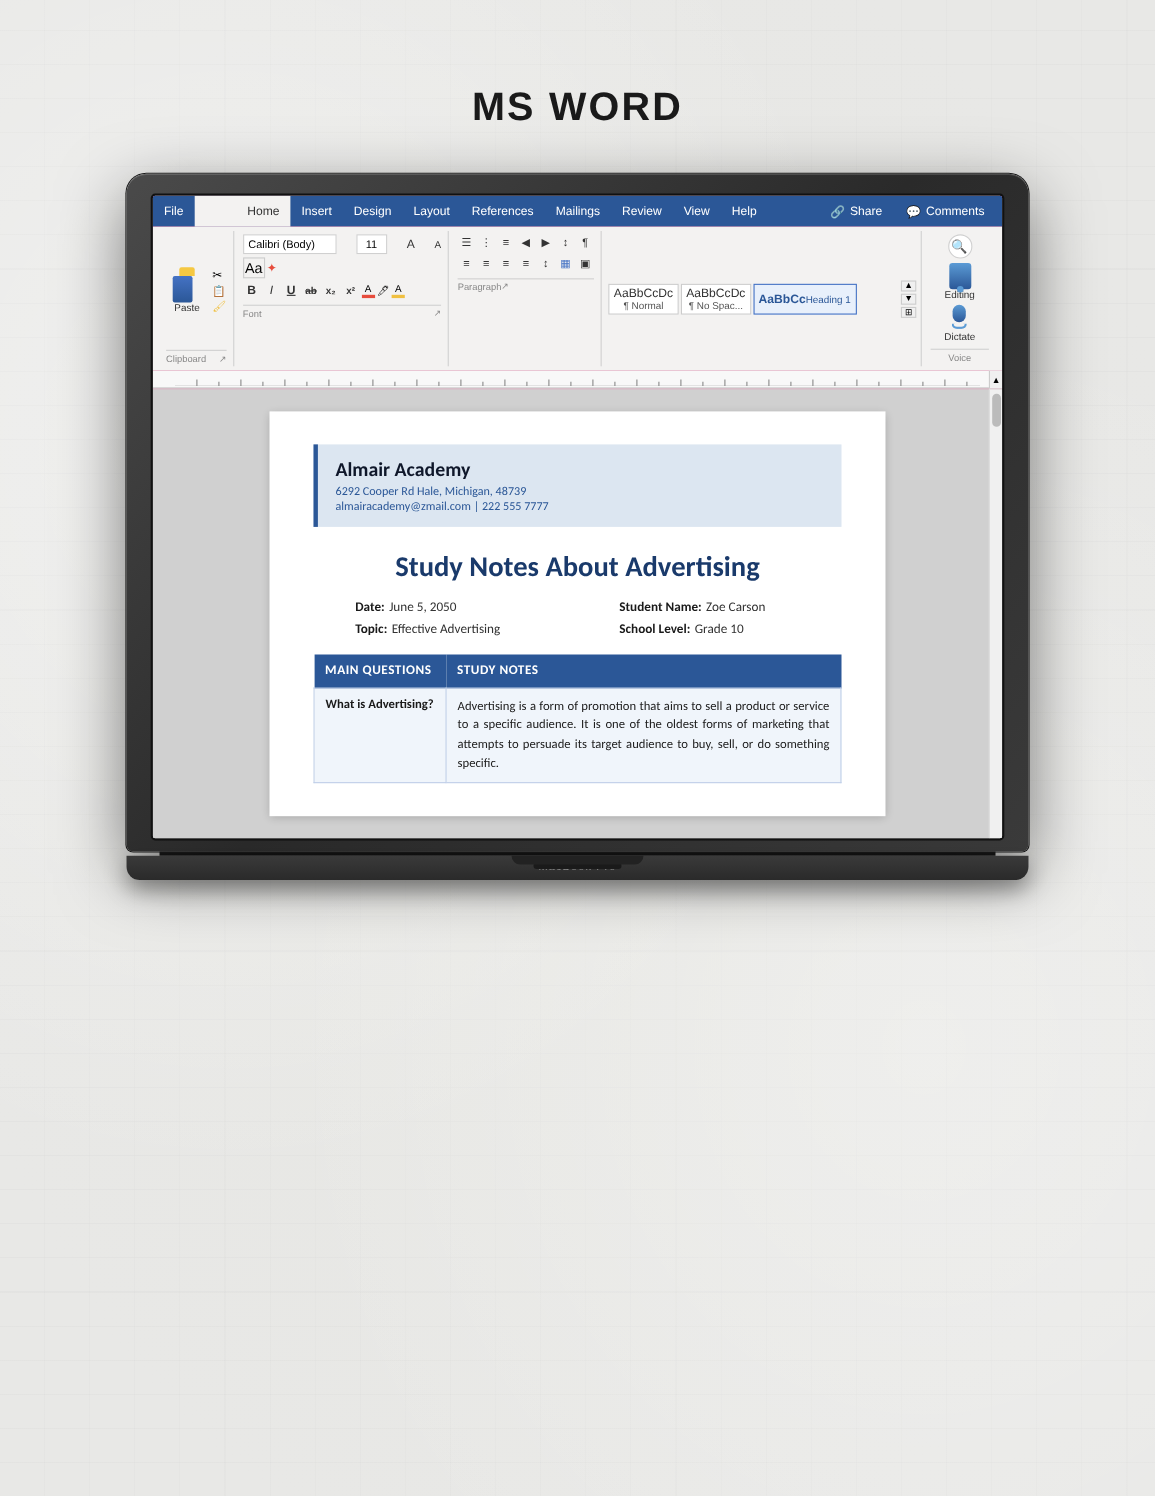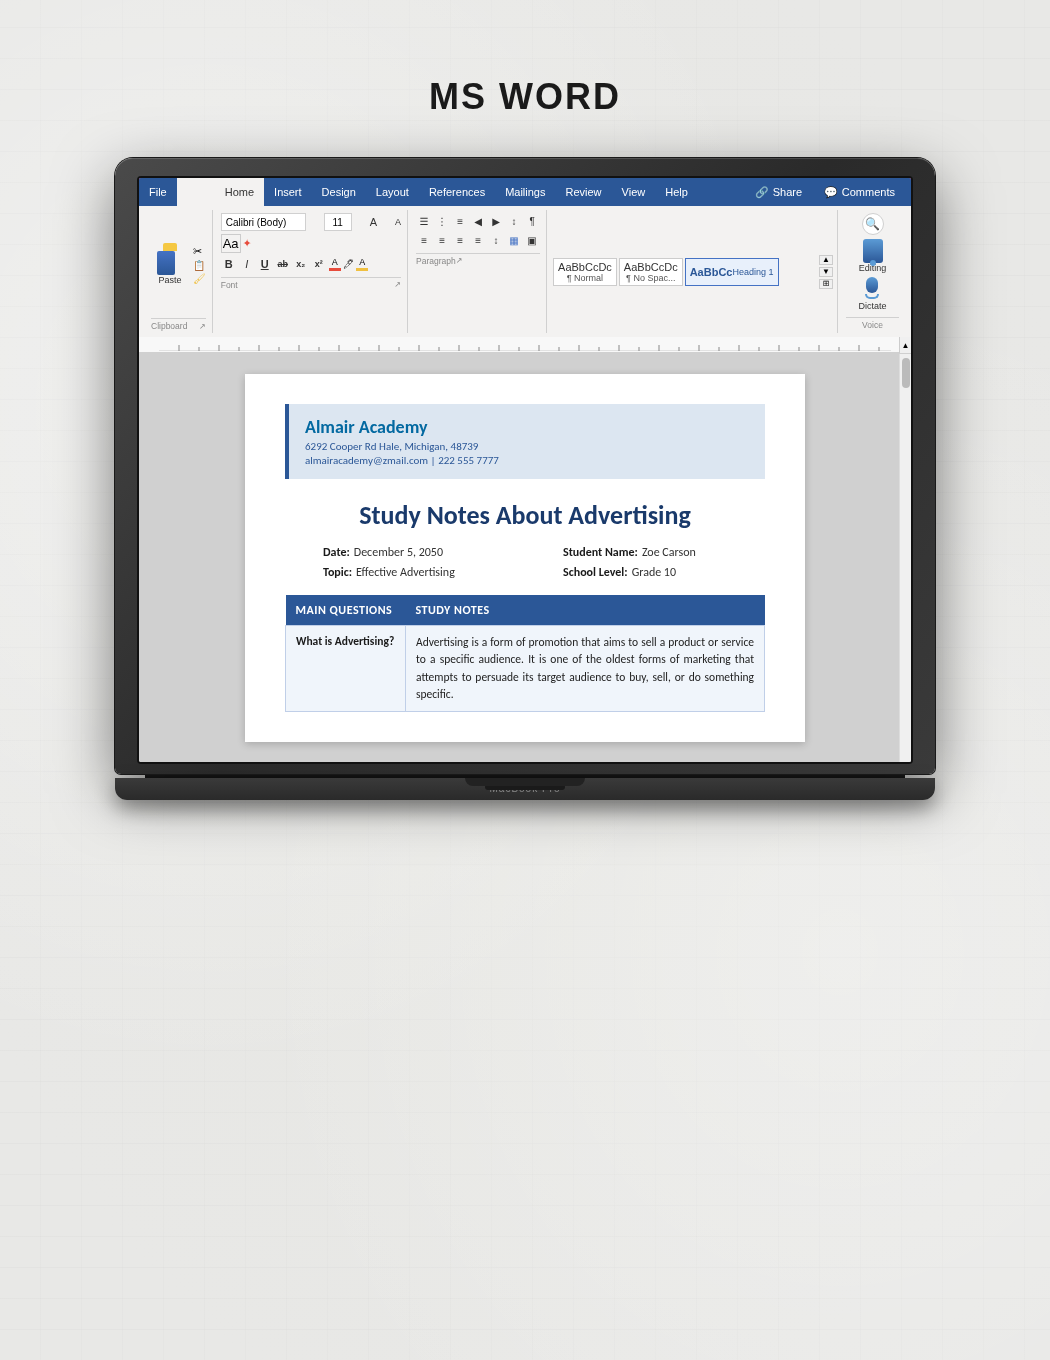--- a/index.html
+++ b/index.html
@@ -331,21 +331,21 @@
     .doc-header {
       background: #dce6f1;
       padding: 12px 16px;
       margin-bottom: 20px;
       border-left: 4px solid #2b5797;
     }
 
     .academy-name {
       font-size: 18px;
       font-weight: 900;
-      color: #0369a1;
+      color: #0f172a;
       font-family: 'Calibri', 'Arial', sans-serif;
     }
 
     .academy-address {
       font-size: 11px;
       color: #2b5797;
       margin-top: 2px;
     }
 
     .academy-contact {
@@ -742,21 +742,21 @@
                 <div class="academy-name">Almair Academy</div>
                 <div class="academy-address">6292 Cooper Rd Hale, Michigan, 48739</div>
                 <div class="academy-contact">almairacademy@zmail.com | 222 555 7777</div>
               </div>
 
               <div class="doc-title">Study Notes About Advertising</div>
 
               <div class="info-grid">
                 <div class="info-item">
                   <span class="info-label">Date:</span>
-                  <span class="info-value">December 5, 2050</span>
+                  <span class="info-value">June 5, 2050</span>
                 </div>
                 <div class="info-item">
                   <span class="info-label">Student Name:</span>
                   <span class="info-value">Zoe Carson</span>
                 </div>
                 <div class="info-item">
                   <span class="info-label">Topic:</span>
                   <span class="info-value">Effective Advertising</span>
                 </div>
                 <div class="info-item">

